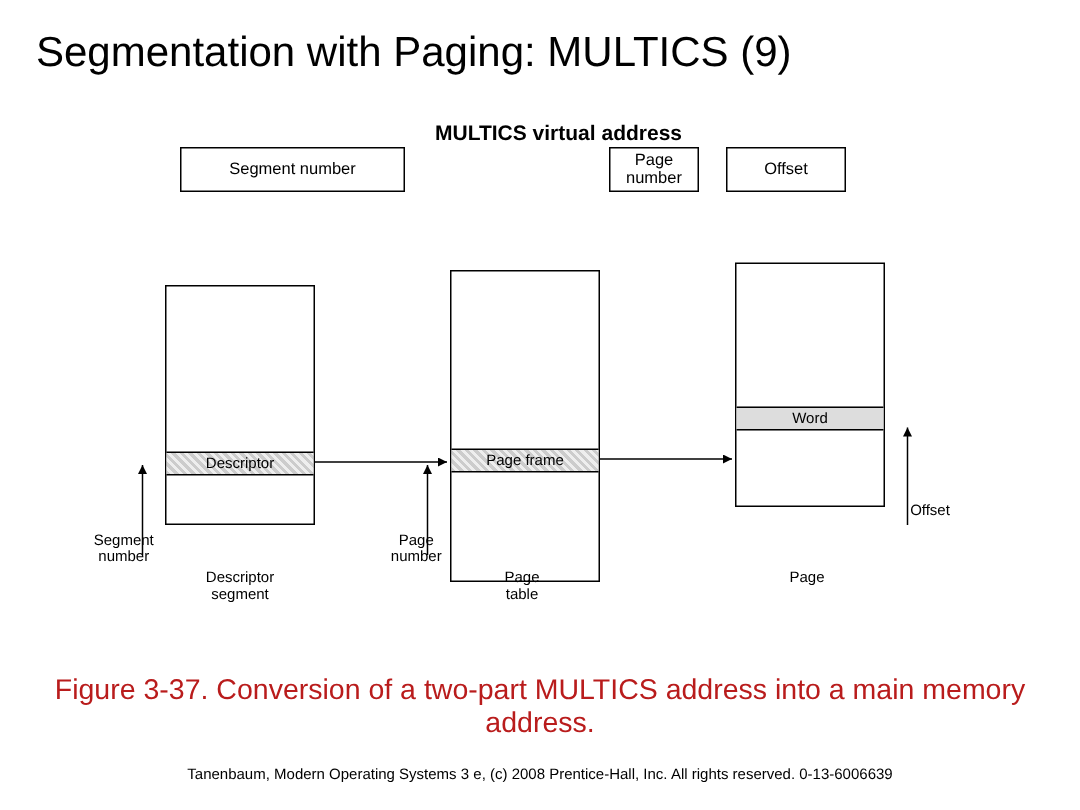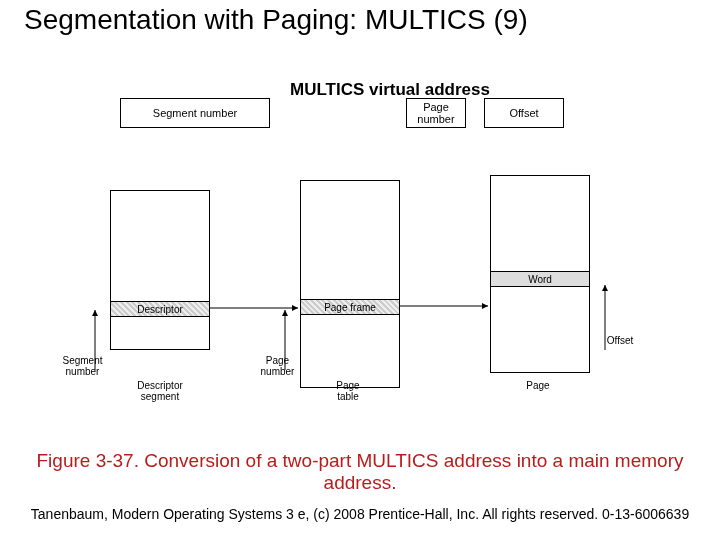--- a/index.html
+++ b/index.html
@@ -7,35 +7,35 @@
     width: 720px;
     height: 540px;
     background: #fff;
     font-family: Arial, Helvetica, sans-serif;
     position: relative;
     overflow: hidden;
   }
   .slide-title {
     font-size: 28px;
     color: #000;
-    padding: 4px 20px 0 24px;
+    padding: 19px 20px 0 24px;
     font-weight: normal;
   }
   .diagram {
     position: absolute;
     top: 80px;
     left: 60px;
     width: 600px;
     height: 360px;
   }
   .va-label {
     position: absolute;
     top: 0;
     left: 230px;
-    font-size: 17px;
+    font-size: 14px;
     font-weight: bold;
   }
   .va-row {
     position: absolute;
     top: 18px;
     left: 60px;
     display: flex;
     gap: 18px;
   }
   .va-box {
@@ -98,21 +98,21 @@
     font-size: 19px;
     color: #b91c1c;
     padding: 0 30px;
   }
   .footer {
     position: absolute;
     bottom: 18px;
     left: 0;
     width: 100%;
     text-align: center;
-    font-size: 14px;
+    font-size: 10px;
     color: #000;
   }
   svg.arrows {
     position: absolute;
     top: 0;
     left: 0;
     pointer-events: none;
   }
 </style>
 </head>
@@ -136,21 +136,21 @@
   </div>
   <div class="small-label" style="top:275px; left:-5px; width:55px;">Segment<br>number</div>
   <div class="small-label" style="top:300px; left:60px; width:80px;">Descriptor<br>segment</div>
 
   <div class="table-box" style="top:100px; left:240px; height:208px;">
     <div class="entry-strip" style="top:118px;">Page frame</div>
   </div>
   <div class="small-label" style="top:275px; left:195px; width:45px;">Page<br>number</div>
   <div class="small-label" style="top:300px; left:258px; width:60px;">Page<br>table</div>
 
-  <div class="table-box" style="top:95px; left:430px; height:198px;">
+  <div class="table-box" style="top:95px; left:430px; height:163px;">
     <div class="word-strip" style="top:95px;">Word</div>
   </div>
   <div class="small-label" style="top:255px; left:540px; width:40px;">Offset</div>
   <div class="small-label" style="top:300px; left:458px; width:40px;">Page</div>
 
   <svg class="arrows" width="600" height="360">
     <defs>
       <marker id="ah" markerWidth="8" markerHeight="8" refX="6" refY="3" orient="auto">
         <path d="M0,0 L6,3 L0,6 Z" fill="#000"></path>
       </marker>

